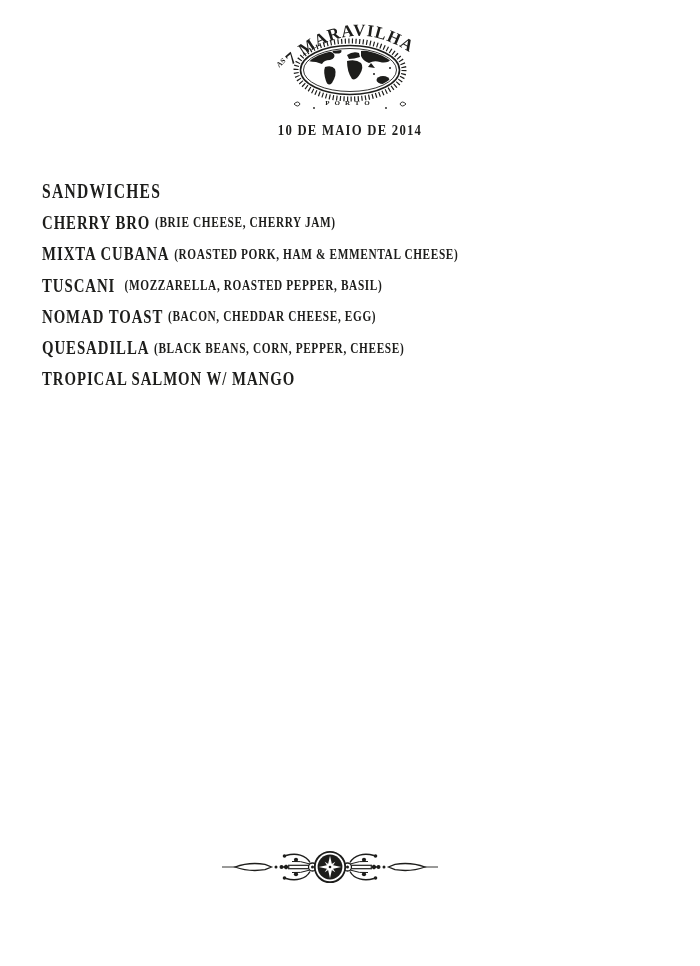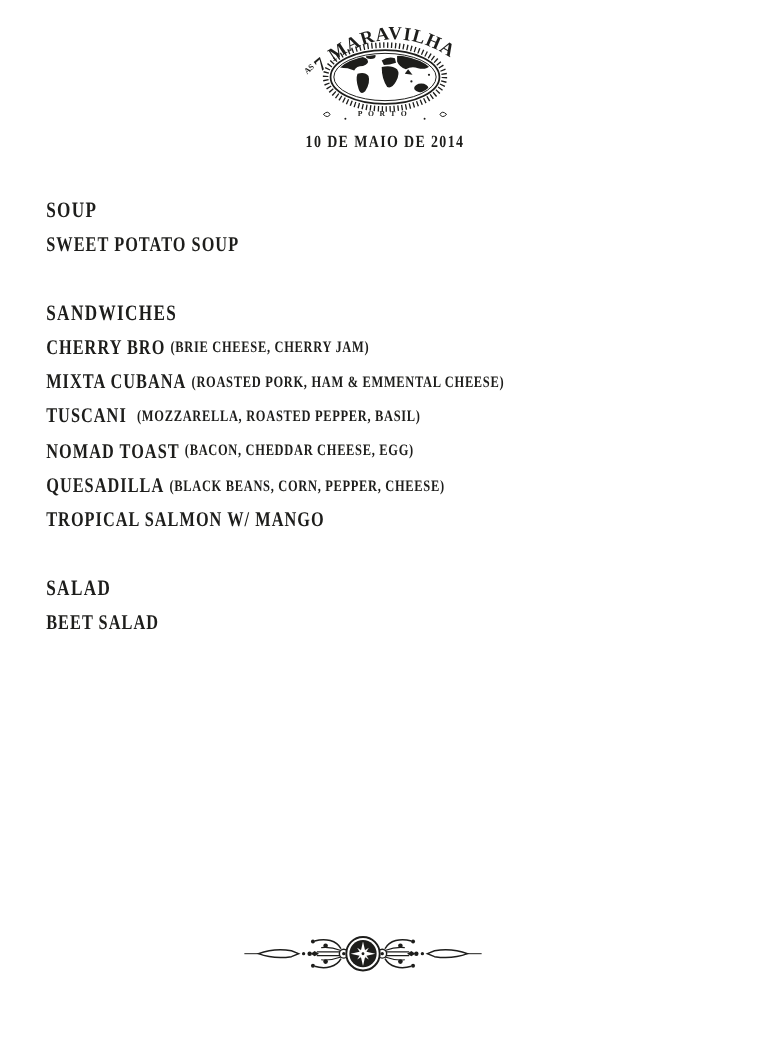--- a/index.html
+++ b/index.html
@@ -79,28 +79,20 @@
       <circle cx="44" cy="104" r="0.9"></circle>
       <circle cx="116" cy="104" r="0.9"></circle>
     </g>
   </svg>
 </div>
 
 <div class="date-line">10 DE MAIO DE 2014</div>
 
 <div class="menu">
 
-  <div class="m-section">
-    <div class="m-line">
-      <span class="t-head">SOUP</span>
-    </div>
-    <div class="m-line">
-      <span class="t-name">SWEET POTATO SOUP</span>
-    </div>
-  </div>
 
   <div class="m-section">
     <div class="m-line">
       <span class="t-head">SANDWICHES</span>
     </div>
     <div class="m-line">
       <span class="t-name">CHERRY BRO</span>
       <span class="t-detail">(BRIE CHEESE, CHERRY JAM)</span>
     </div>
     <div class="m-line">
@@ -118,28 +110,20 @@
     <div class="m-line">
       <span class="t-name">QUESADILLA</span>
       <span class="t-detail">(BLACK BEANS, CORN, PEPPER, CHEESE)</span>
     </div>
     <div class="m-line">
       <span class="t-name">TROPICAL SALMON W/ MANGO</span>
     </div>
   </div>
 
 
-  <div class="m-section">
-    <div class="m-line">
-      <span class="t-head">SALAD</span>
-    </div>
-    <div class="m-line">
-      <span class="t-name">BEET SALAD</span>
-    </div>
-  </div>
 
 
 </div>
 
 <div class="divider-wrap">
   <svg viewBox="0 0 216 50">
     <defs>
       <g id="dv-half" stroke="#1d1d1b" fill="#1d1d1b">
         <line x1="0" y1="25" x2="26" y2="25" stroke-width="0.9"></line>
         <path d="M 13,25 Q 27,19.8 43,22.3 L 49.5,25 L 43,27.7 Q 27,30.2 13,25 Z" fill="#ffffff" stroke-width="1.3"></path>

